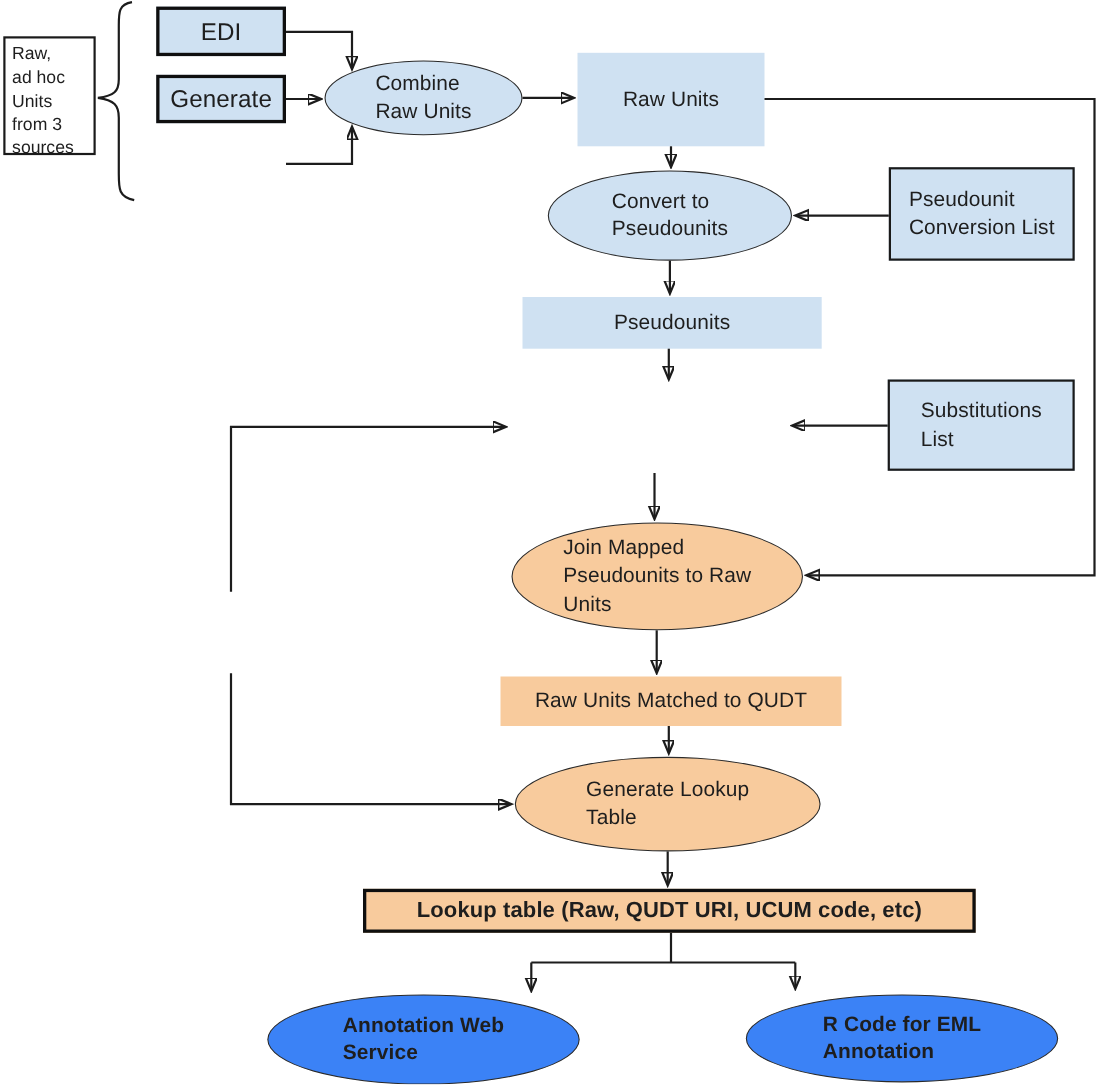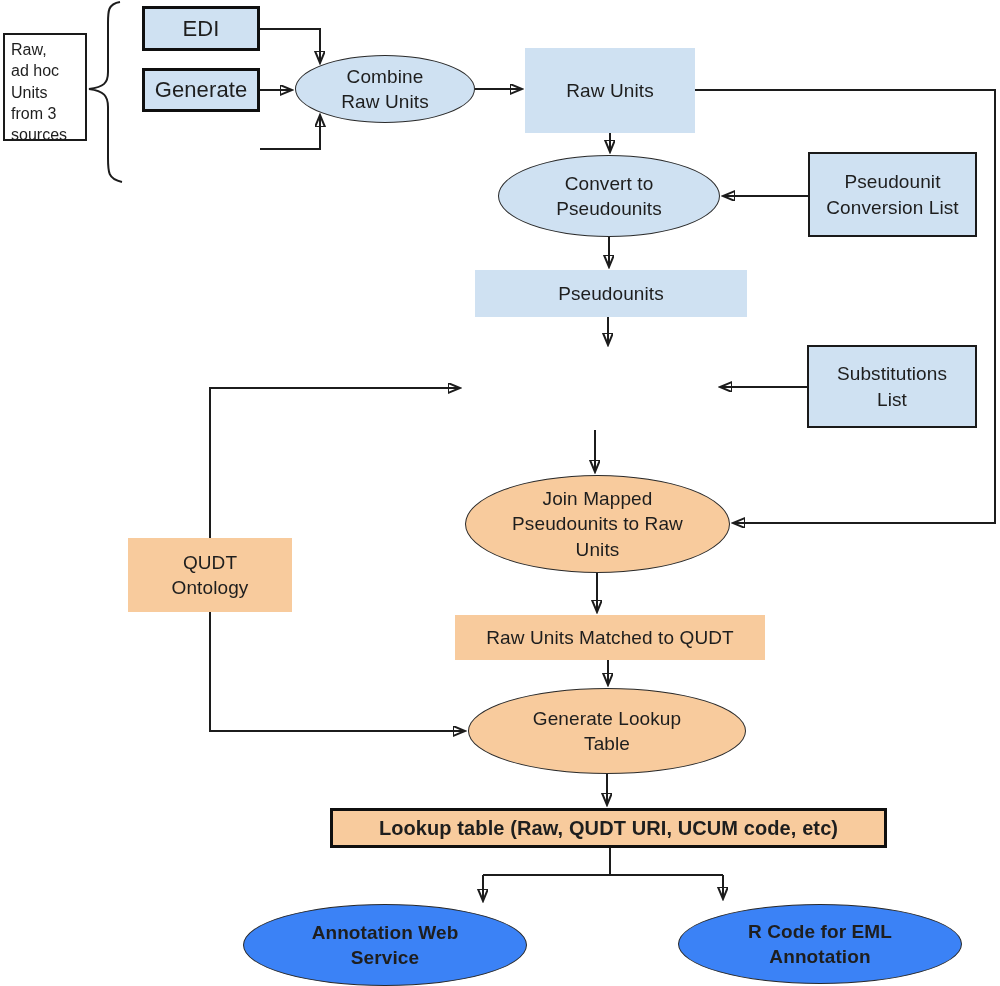--- a/index.html
+++ b/index.html
@@ -10,21 +10,21 @@
     background: #ffffff;
     font-family: "Liberation Sans", "DejaVu Sans", sans-serif;
     color: #1e1e1e;
     overflow: hidden;
   }
   .node {
     position: absolute;
     display: flex;
     align-items: center;
     justify-content: center;
-    text-align: center;
+    text-align: left;
     white-space: pre-line;
     box-sizing: border-box;
     z-index: 1;
     font-size: 19px;
     line-height: 1.32;
     letter-spacing: 0.1px;
   }
   .ellipse { border-radius: 50%; }
   .blue   { background: #cfe1f2; }
   .orange { background: #f8cb9d; }
@@ -91,22 +91,20 @@
   <div class="node blue" style="left:475px; top:270px; width:272px; height:47px;">Pseudounits</div>
 
 
   <div class="node blue edge-med" style="left:807px; top:345px; width:170px; height:83px;">Substitutions
 List</div>
 
   <div class="node ellipse orange edge-thin" style="left:465px; top:475px; width:265px; height:98px;">Join Mapped
 Pseudounits to Raw
 Units</div>
 
-  <div class="node orange" style="left:128px; top:538px; width:164px; height:74px;">QUDT
-Ontology</div>
 
   <div class="node orange" style="left:455px; top:615px; width:310px; height:45px;">Raw Units Matched to QUDT</div>
 
   <div class="node ellipse orange edge-thin" style="left:468px; top:688px; width:278px; height:86px;">Generate Lookup
 Table</div>
 
   <div class="node orange edge-thick bold" style="left:330px; top:808px; width:557px; height:40px; font-size:20px;">Lookup table (Raw, QUDT URI, UCUM code, etc)</div>
 
   <div class="node ellipse purple edge-thin bold" style="left:243px; top:904px; width:284px; height:82px;">Annotation Web
 Service</div>

